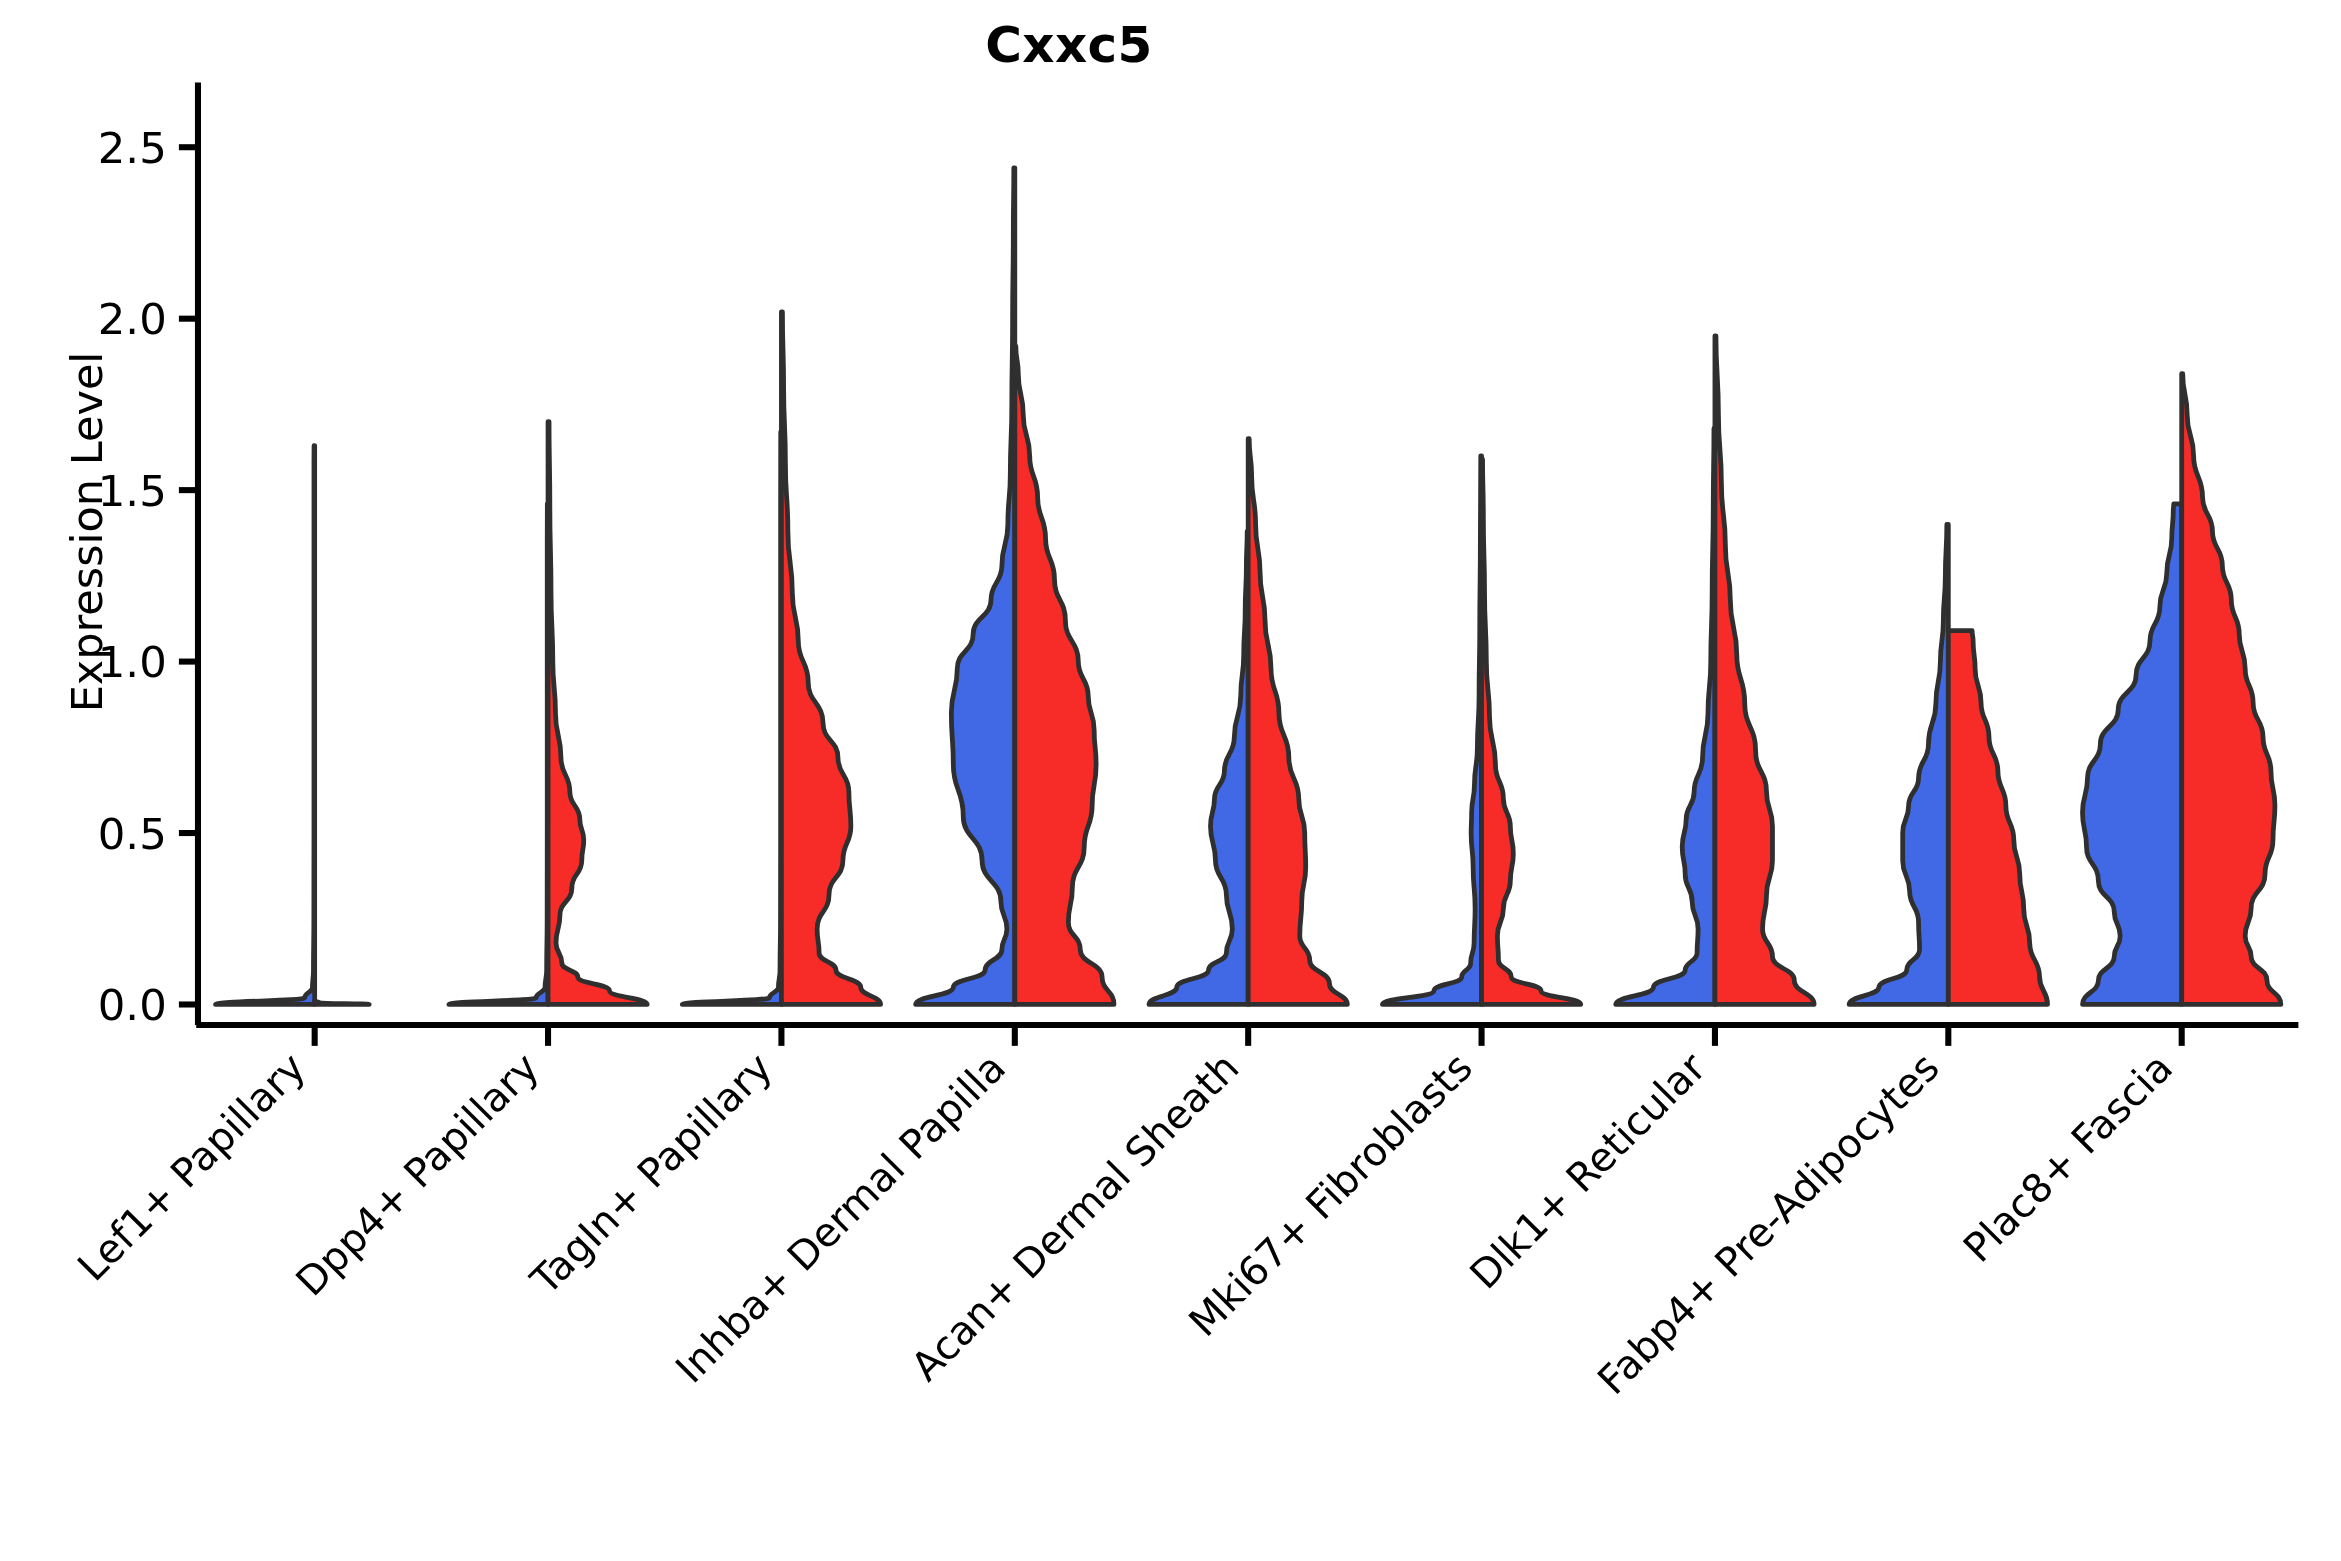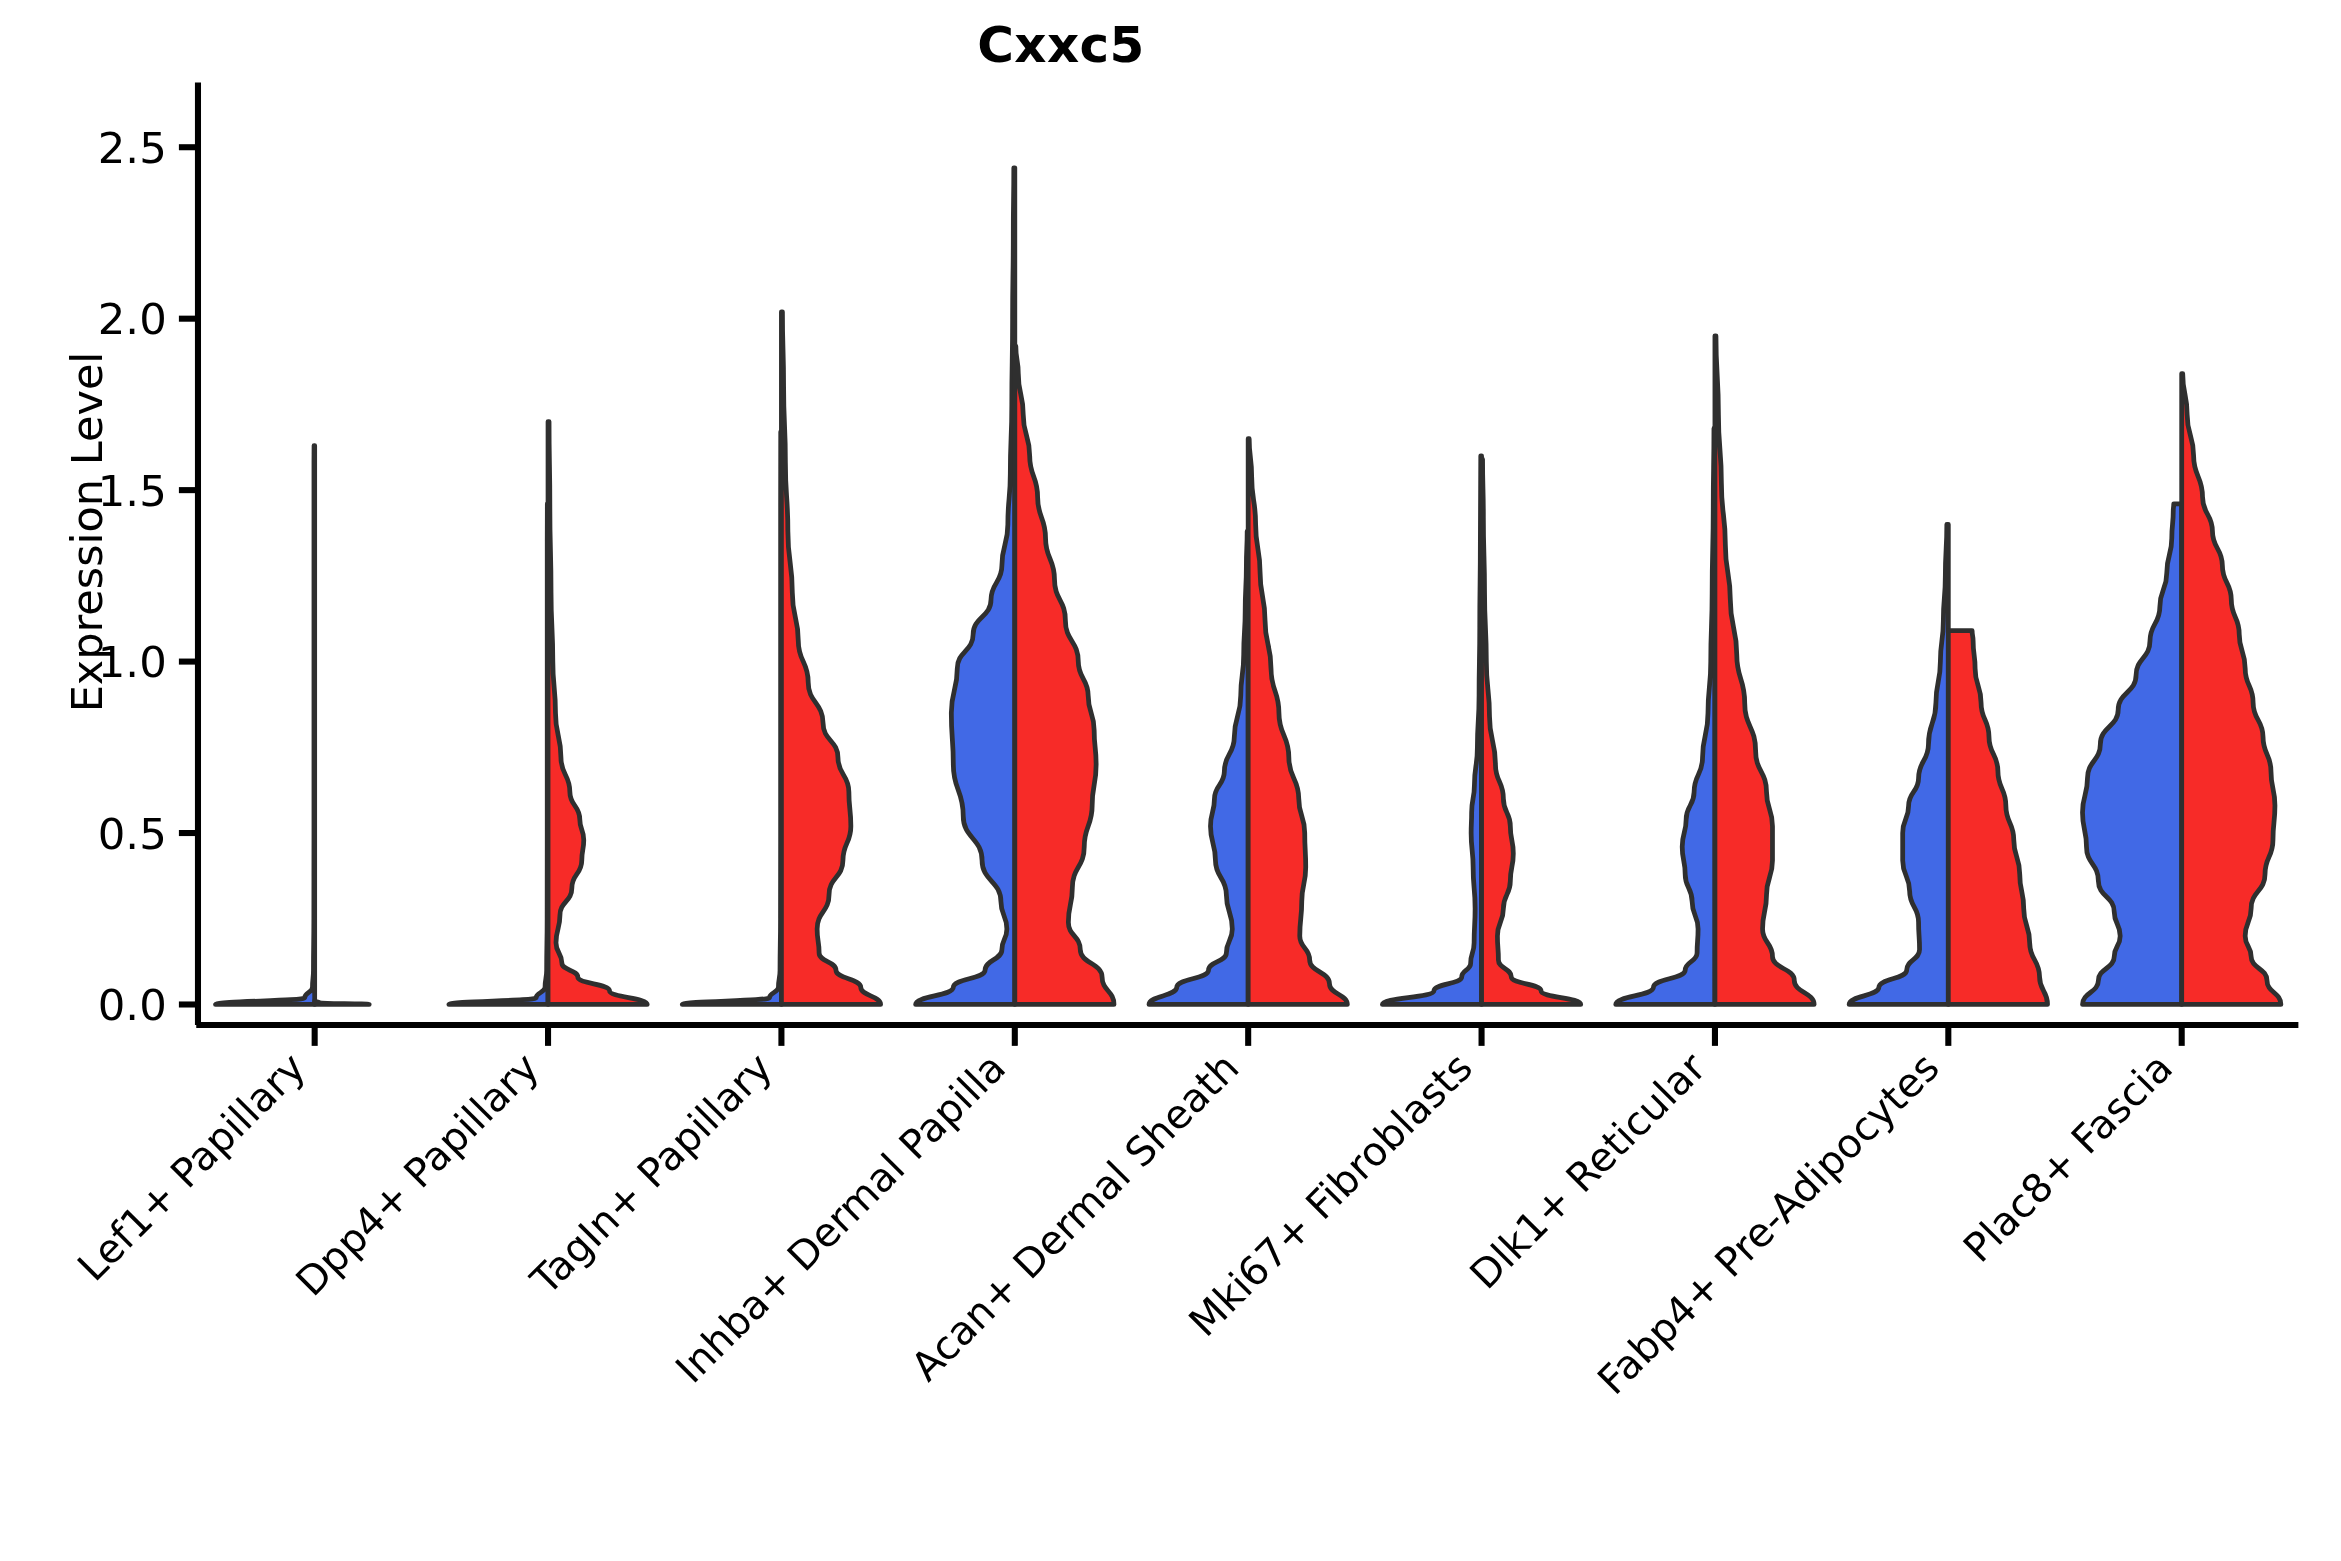--- a/index.html
+++ b/index.html
@@ -1,19 +1,19 @@
 <!DOCTYPE html>
 <html style="font-size:14px"><head>
 <meta charset="utf-8">
 <style>
   html,body{margin:0;padding:0;background:#ffffff;}
   body{width:2342px;height:1561px;font-family:"DejaVu Sans",sans-serif;}
   #plot-root{position:relative;width:2342px;height:1561px;background:#fff;overflow:hidden;}
   #chart-title{
-    position:absolute; left:0; top:15.6px; width:2122px; text-align:center;
+    position:absolute; left:8px; top:15.6px; width:2122px; text-align:center;
     font-family:"DejaVu Sans",sans-serif; font-weight:bold; font-size:50px; color:#000;
     letter-spacing:0.4px;
   }
   #y-axis-label{
     position:absolute; left:-260px; top:507px; width:694px; text-align:center;
     transform:rotate(-90deg); transform-origin:center center;
     font-size:43px; color:#000;
   }
   svg#violin-svg{position:absolute;left:0;top:0;}
   .tick-text{font-family:"DejaVu Sans",sans-serif;font-size:50px;fill:#000;}

